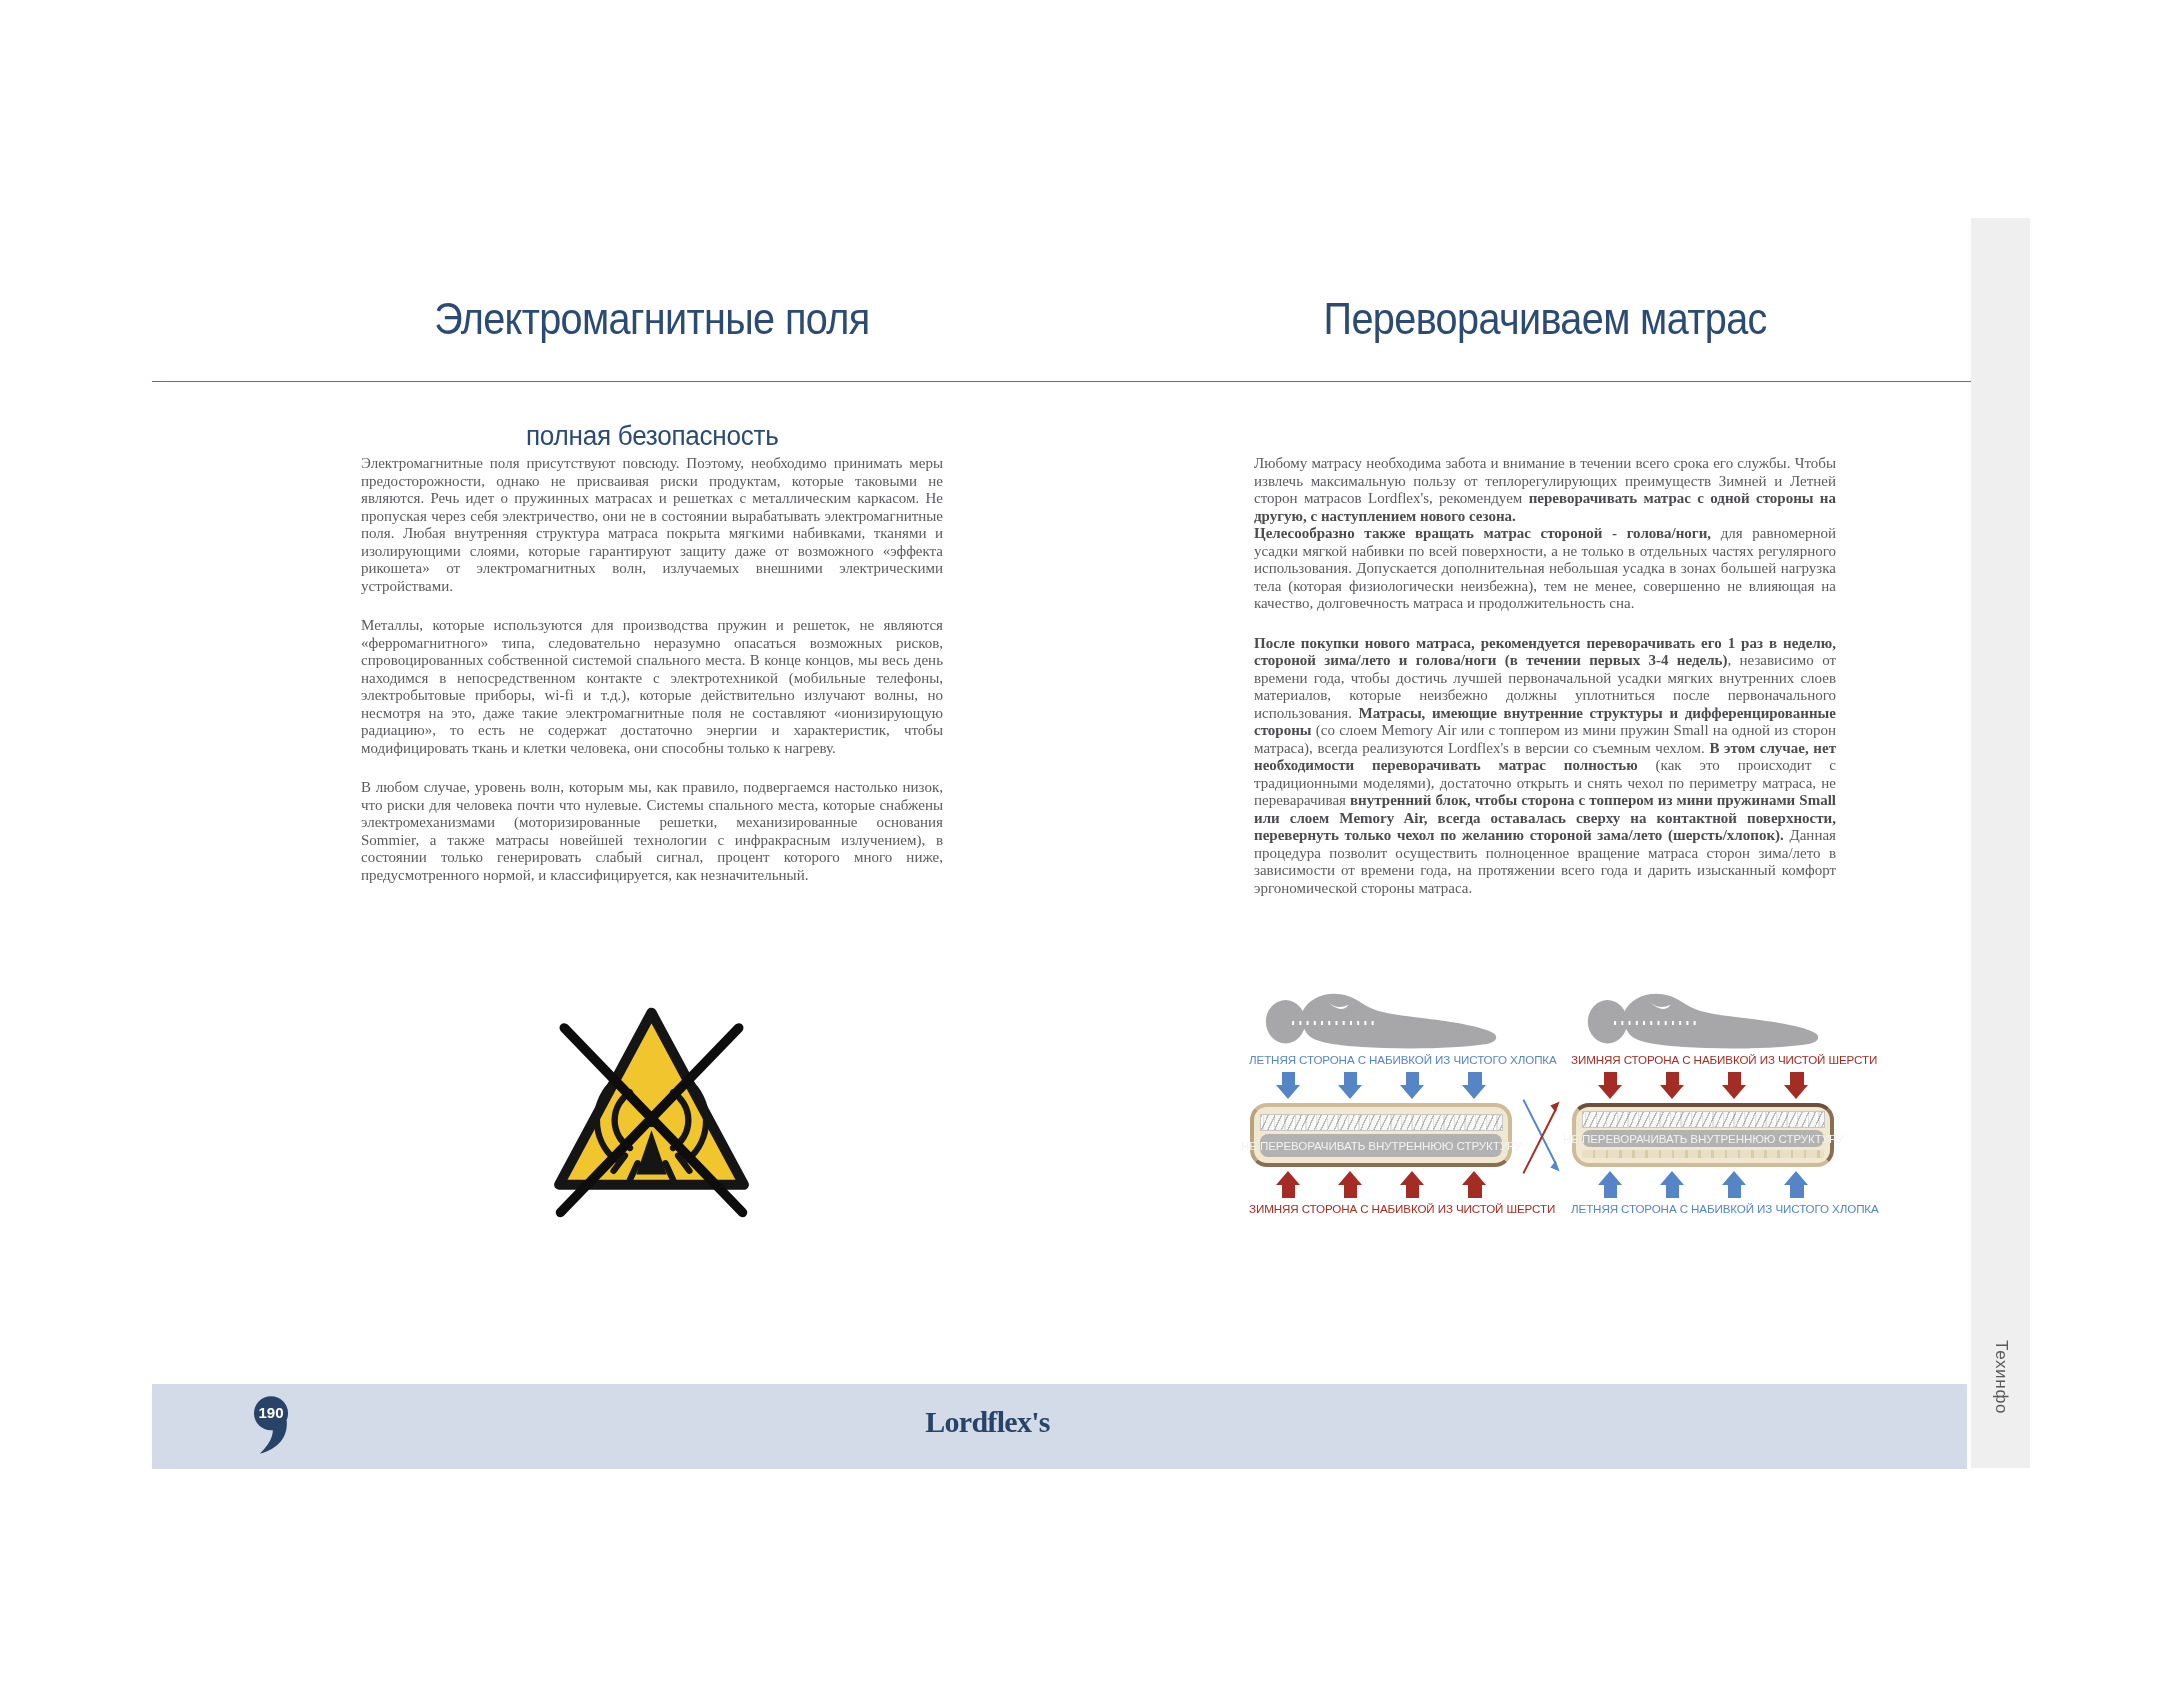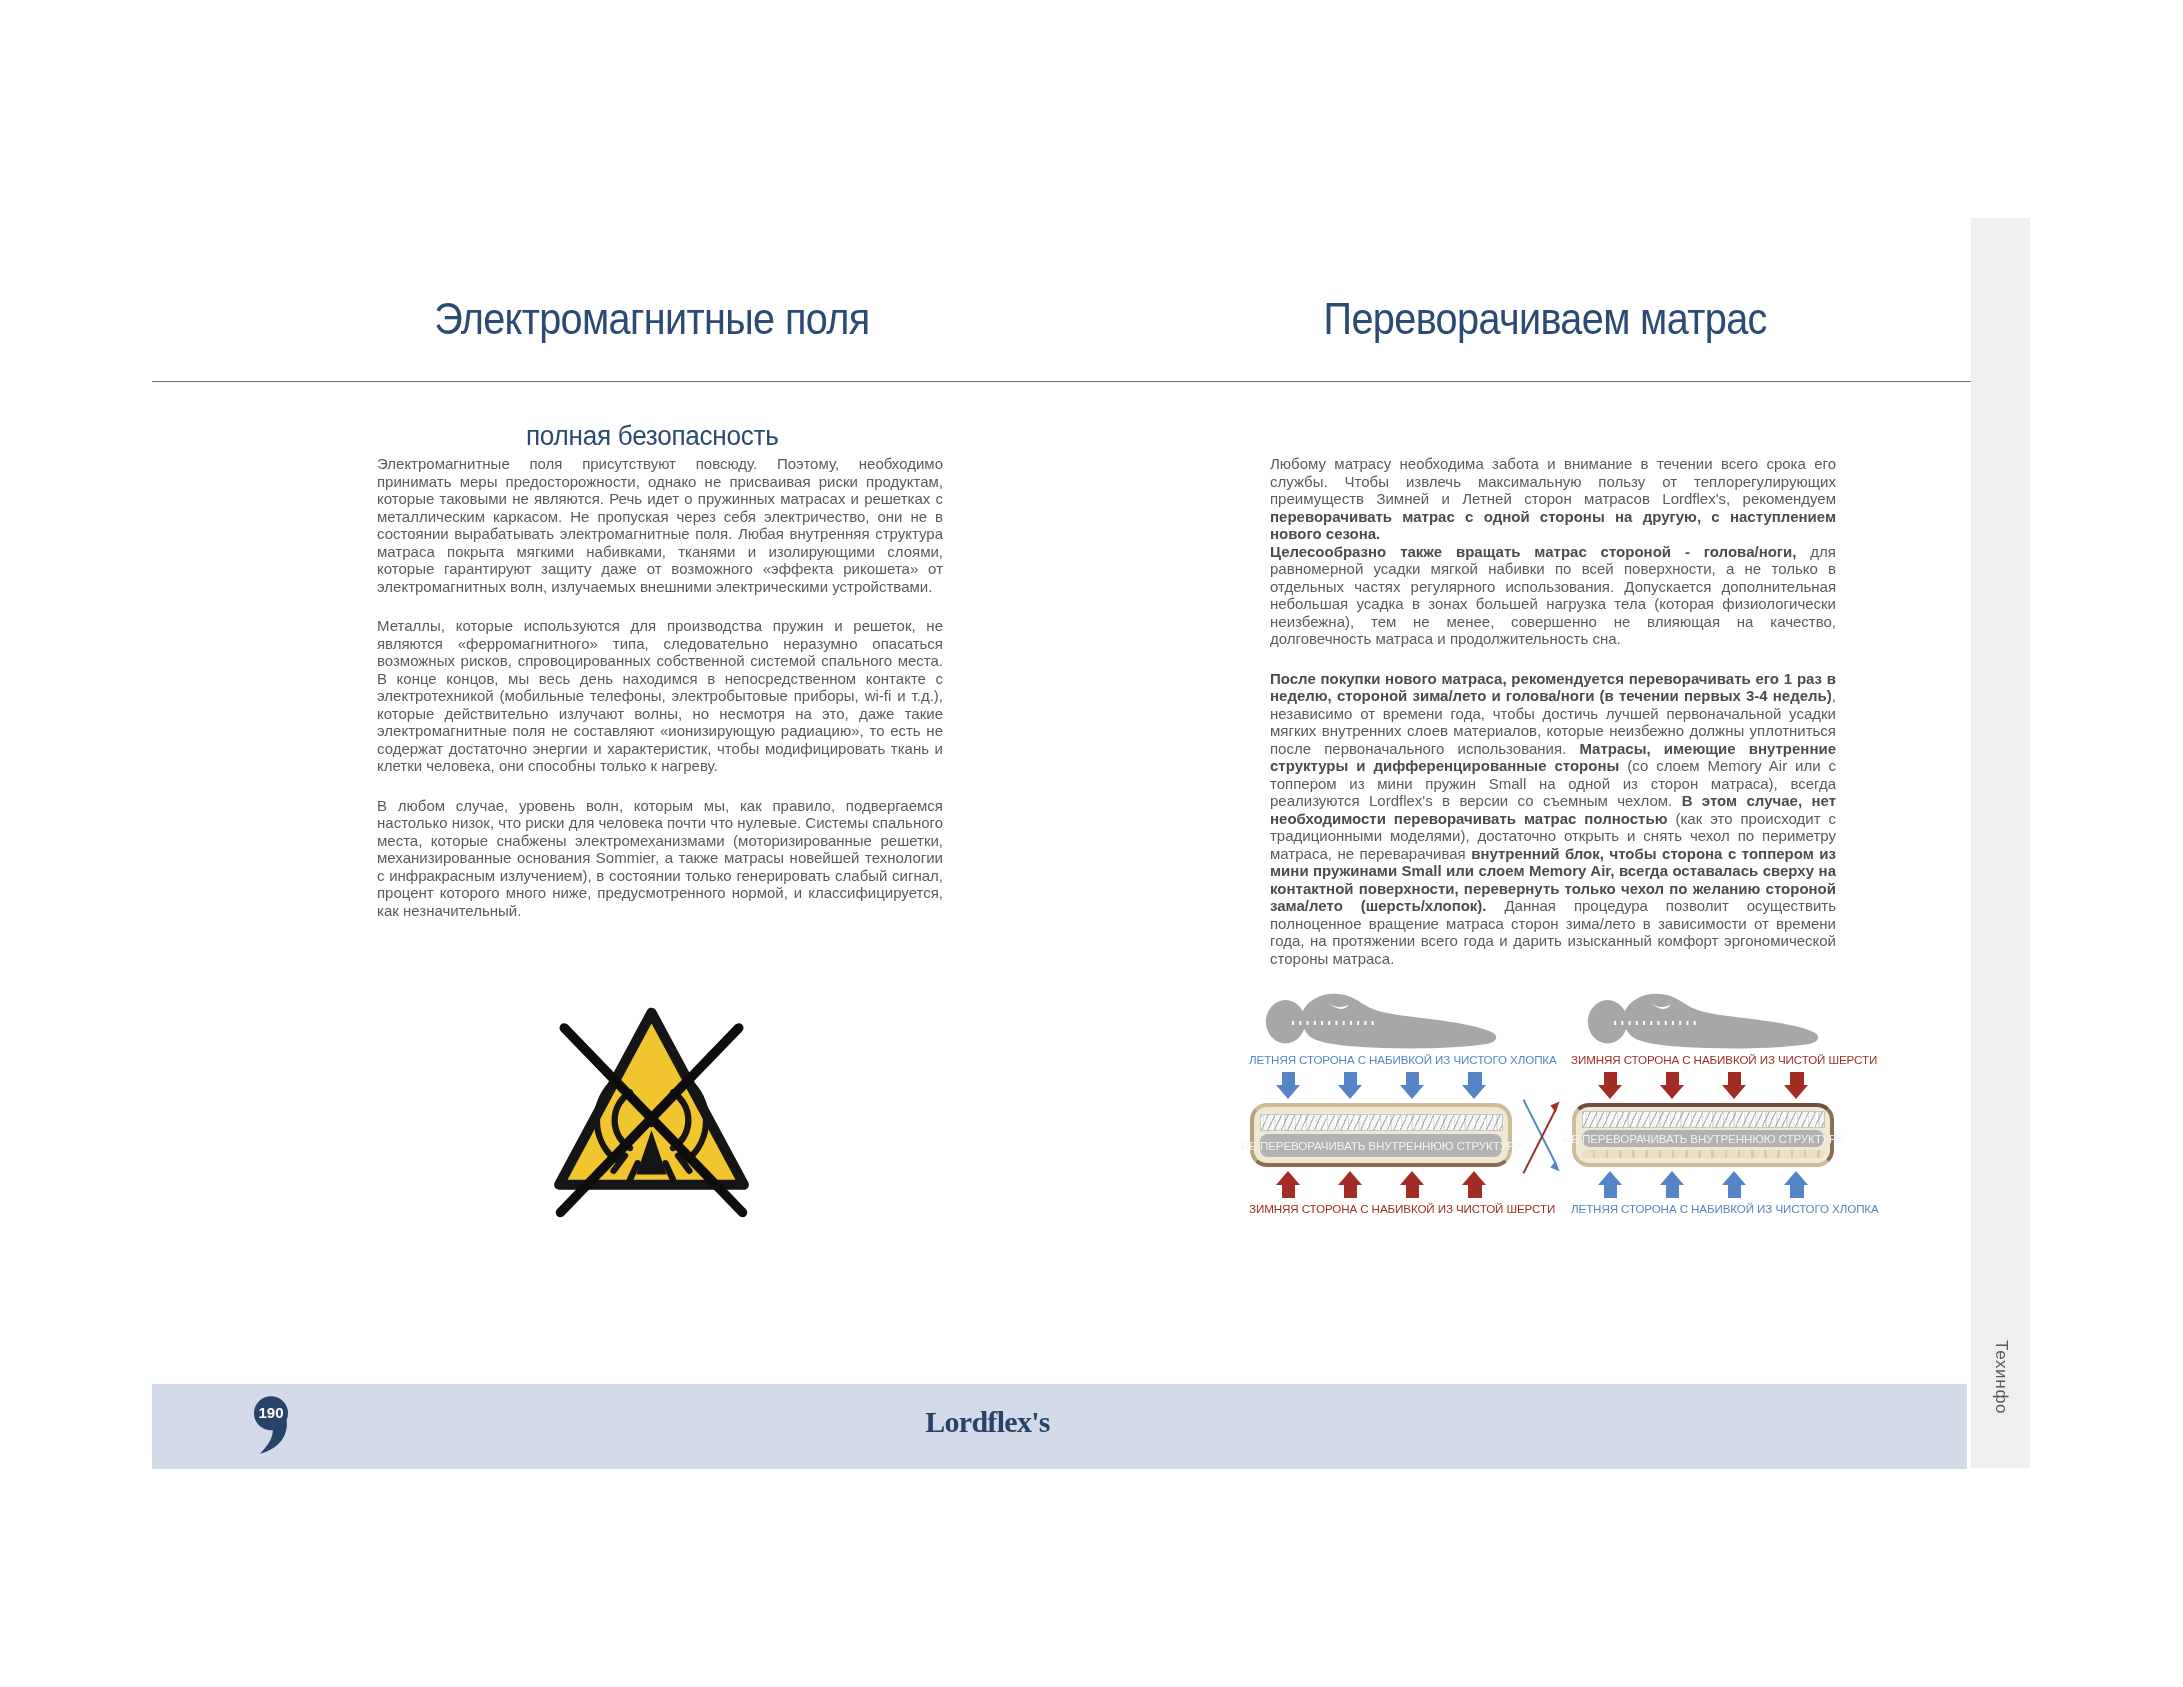--- a/index.html
+++ b/index.html
@@ -11,21 +11,21 @@
              font-size:44px;line-height:1.05;white-space:nowrap;}
   .col-title .tt{display:inline-block;transform:scaleX(.9);transform-origin:50% 50%;letter-spacing:-0.7px;}
   .col-sub{position:absolute;top:401px;width:794px;text-align:center;color:#2c4b74;
            font-size:28.4px;line-height:1.05;white-space:nowrap;}
   .col-sub .tt{display:inline-block;transform:scaleX(.92);transform-origin:50% 50%;letter-spacing:-0.3px;}
   #title-rule{position:absolute;left:152px;top:381px;width:1819px;height:1.3px;background:#5d7089;}
 
   
   .textcol{position:absolute;top:455px;width:582px;color:#5b5b5e;font-size:15px;
            line-height:17.5px;text-align:justify;}
-  .textcol p{margin:0 0 22px 16px;}
+  .textcol p{margin:0 0 22px 0;font-family:Liberation Serif, serif;}
   .textcol .b{font-weight:bold;color:#4c4c4e;}
 
   
   #warn-wrap{position:absolute;left:544px;top:996px;width:215px;height:225px;}
 
   
   #diagram{position:absolute;left:1249px;top:977px;width:589px;height:246px;}
   .panel{position:absolute;top:0;width:265px;height:246px;}
   .panel.p1{left:0;}
   .panel.p2{left:322px;}

